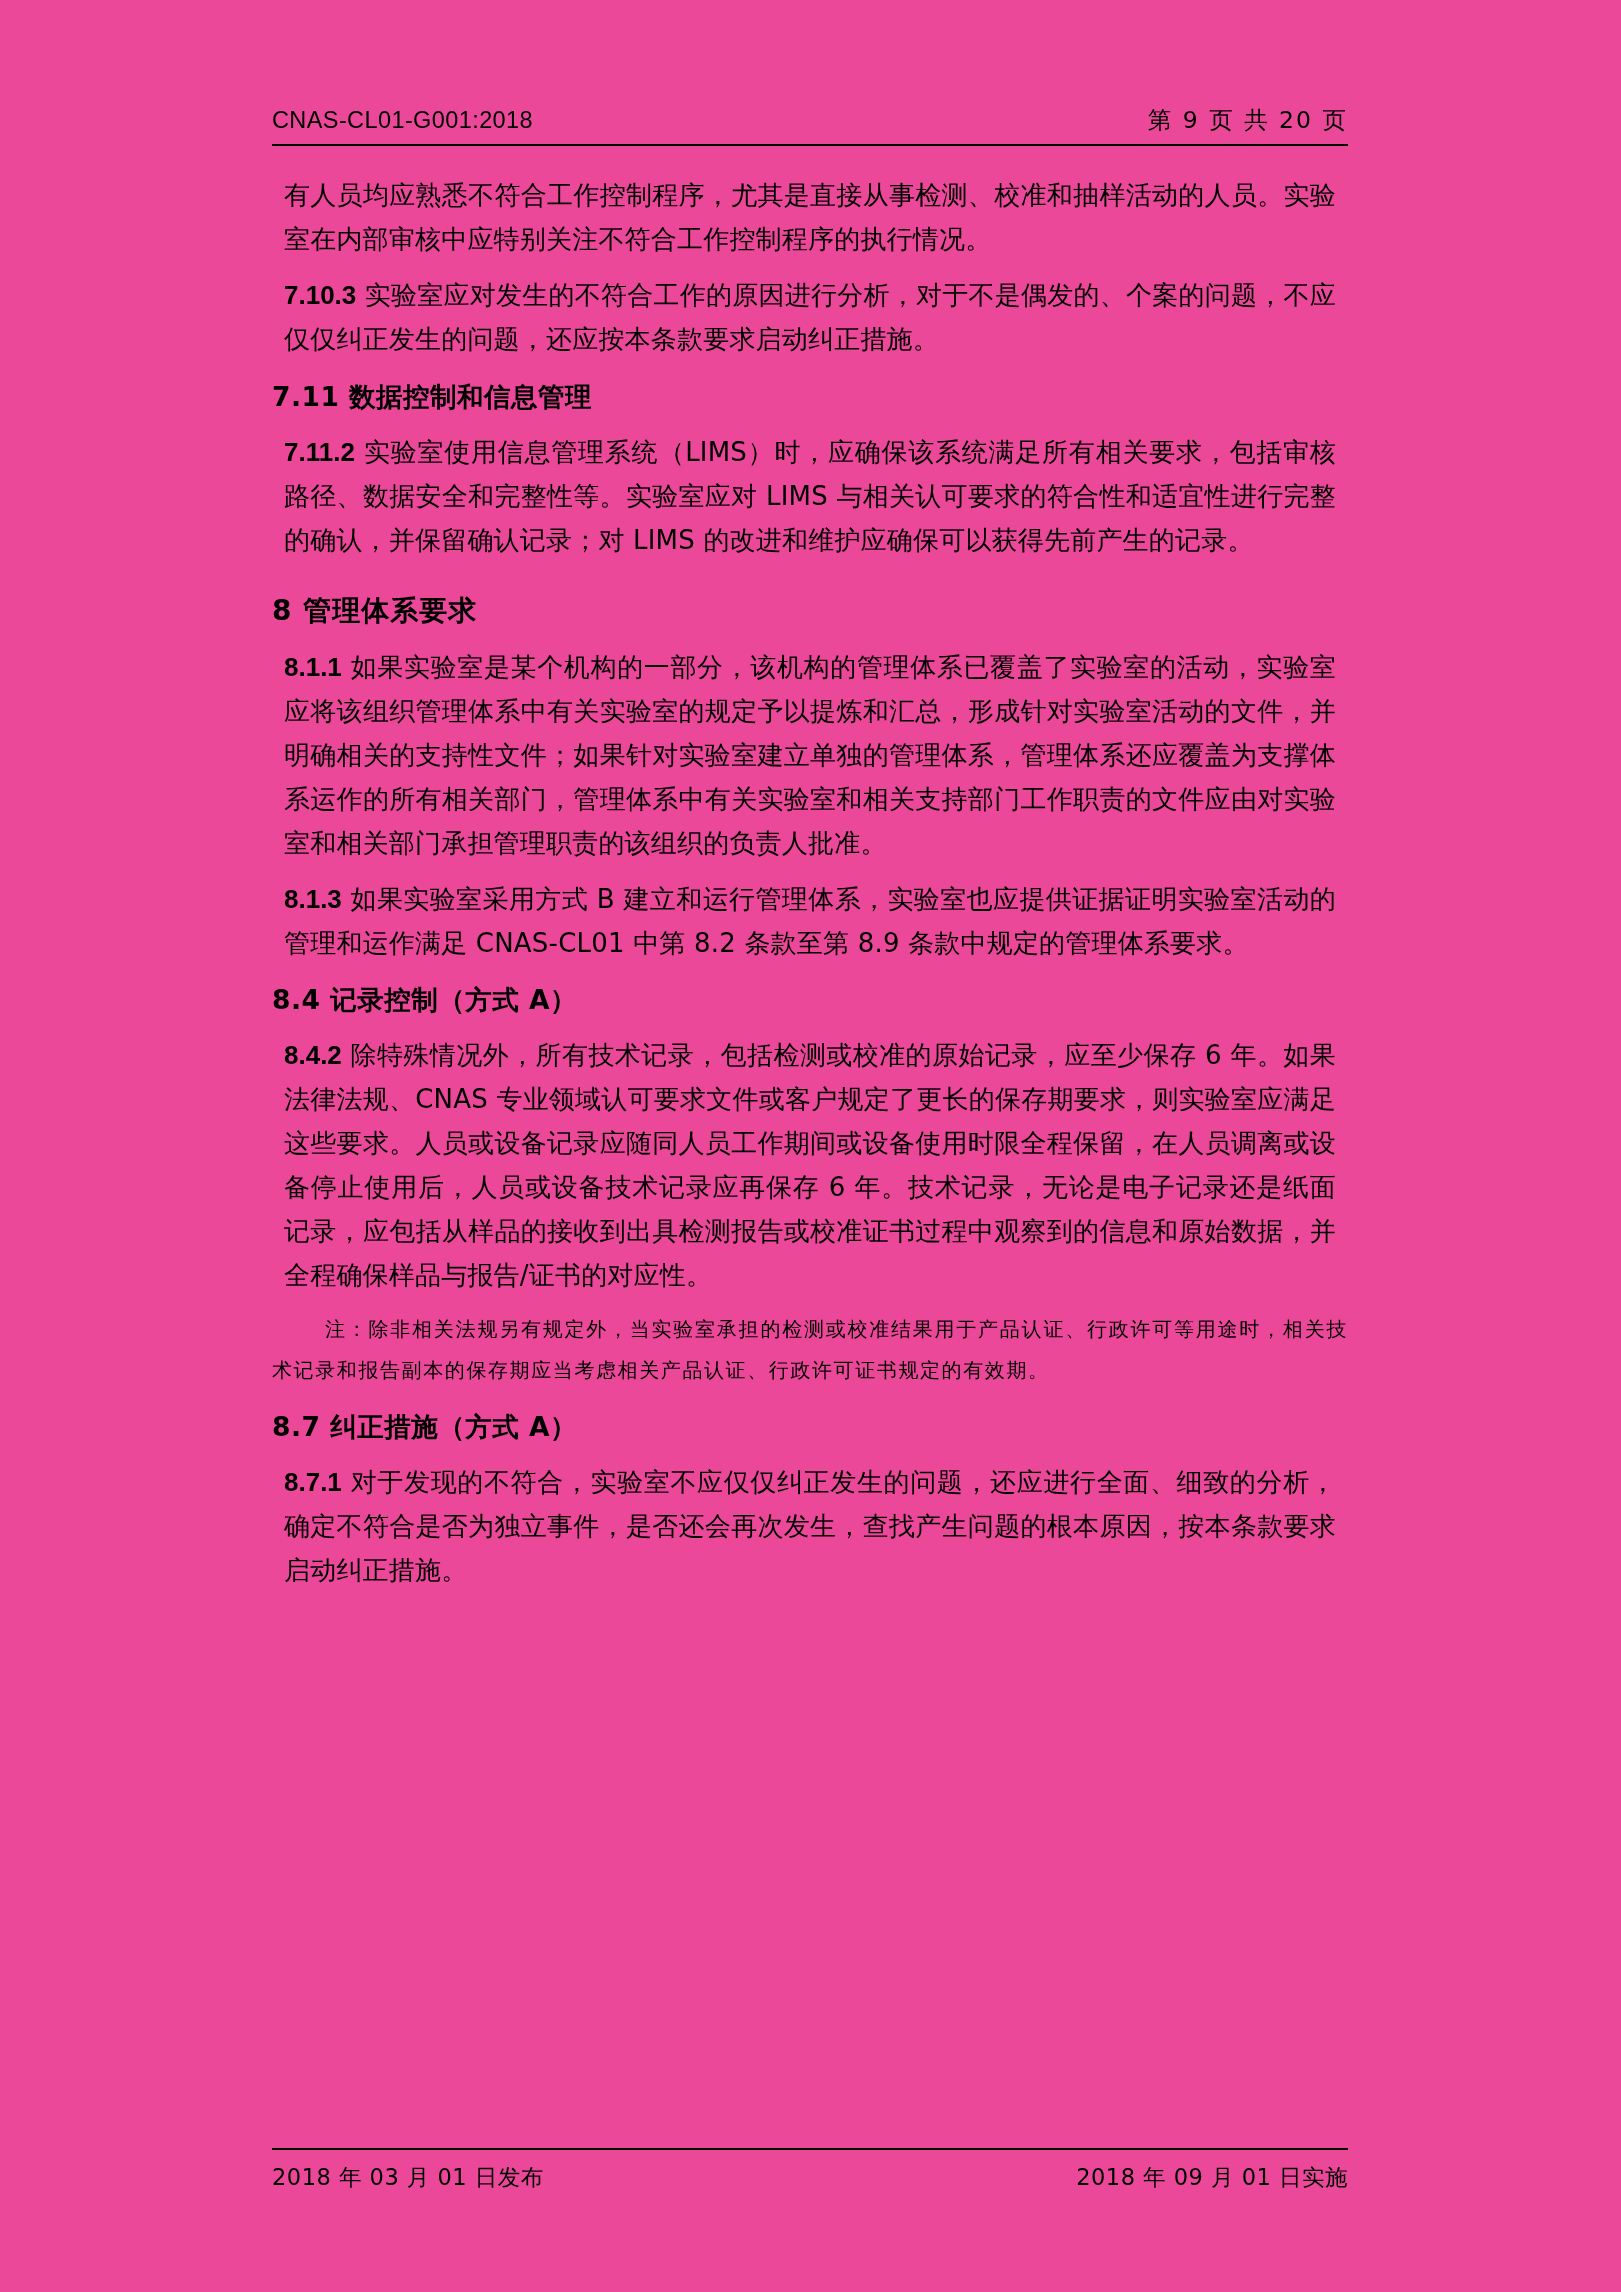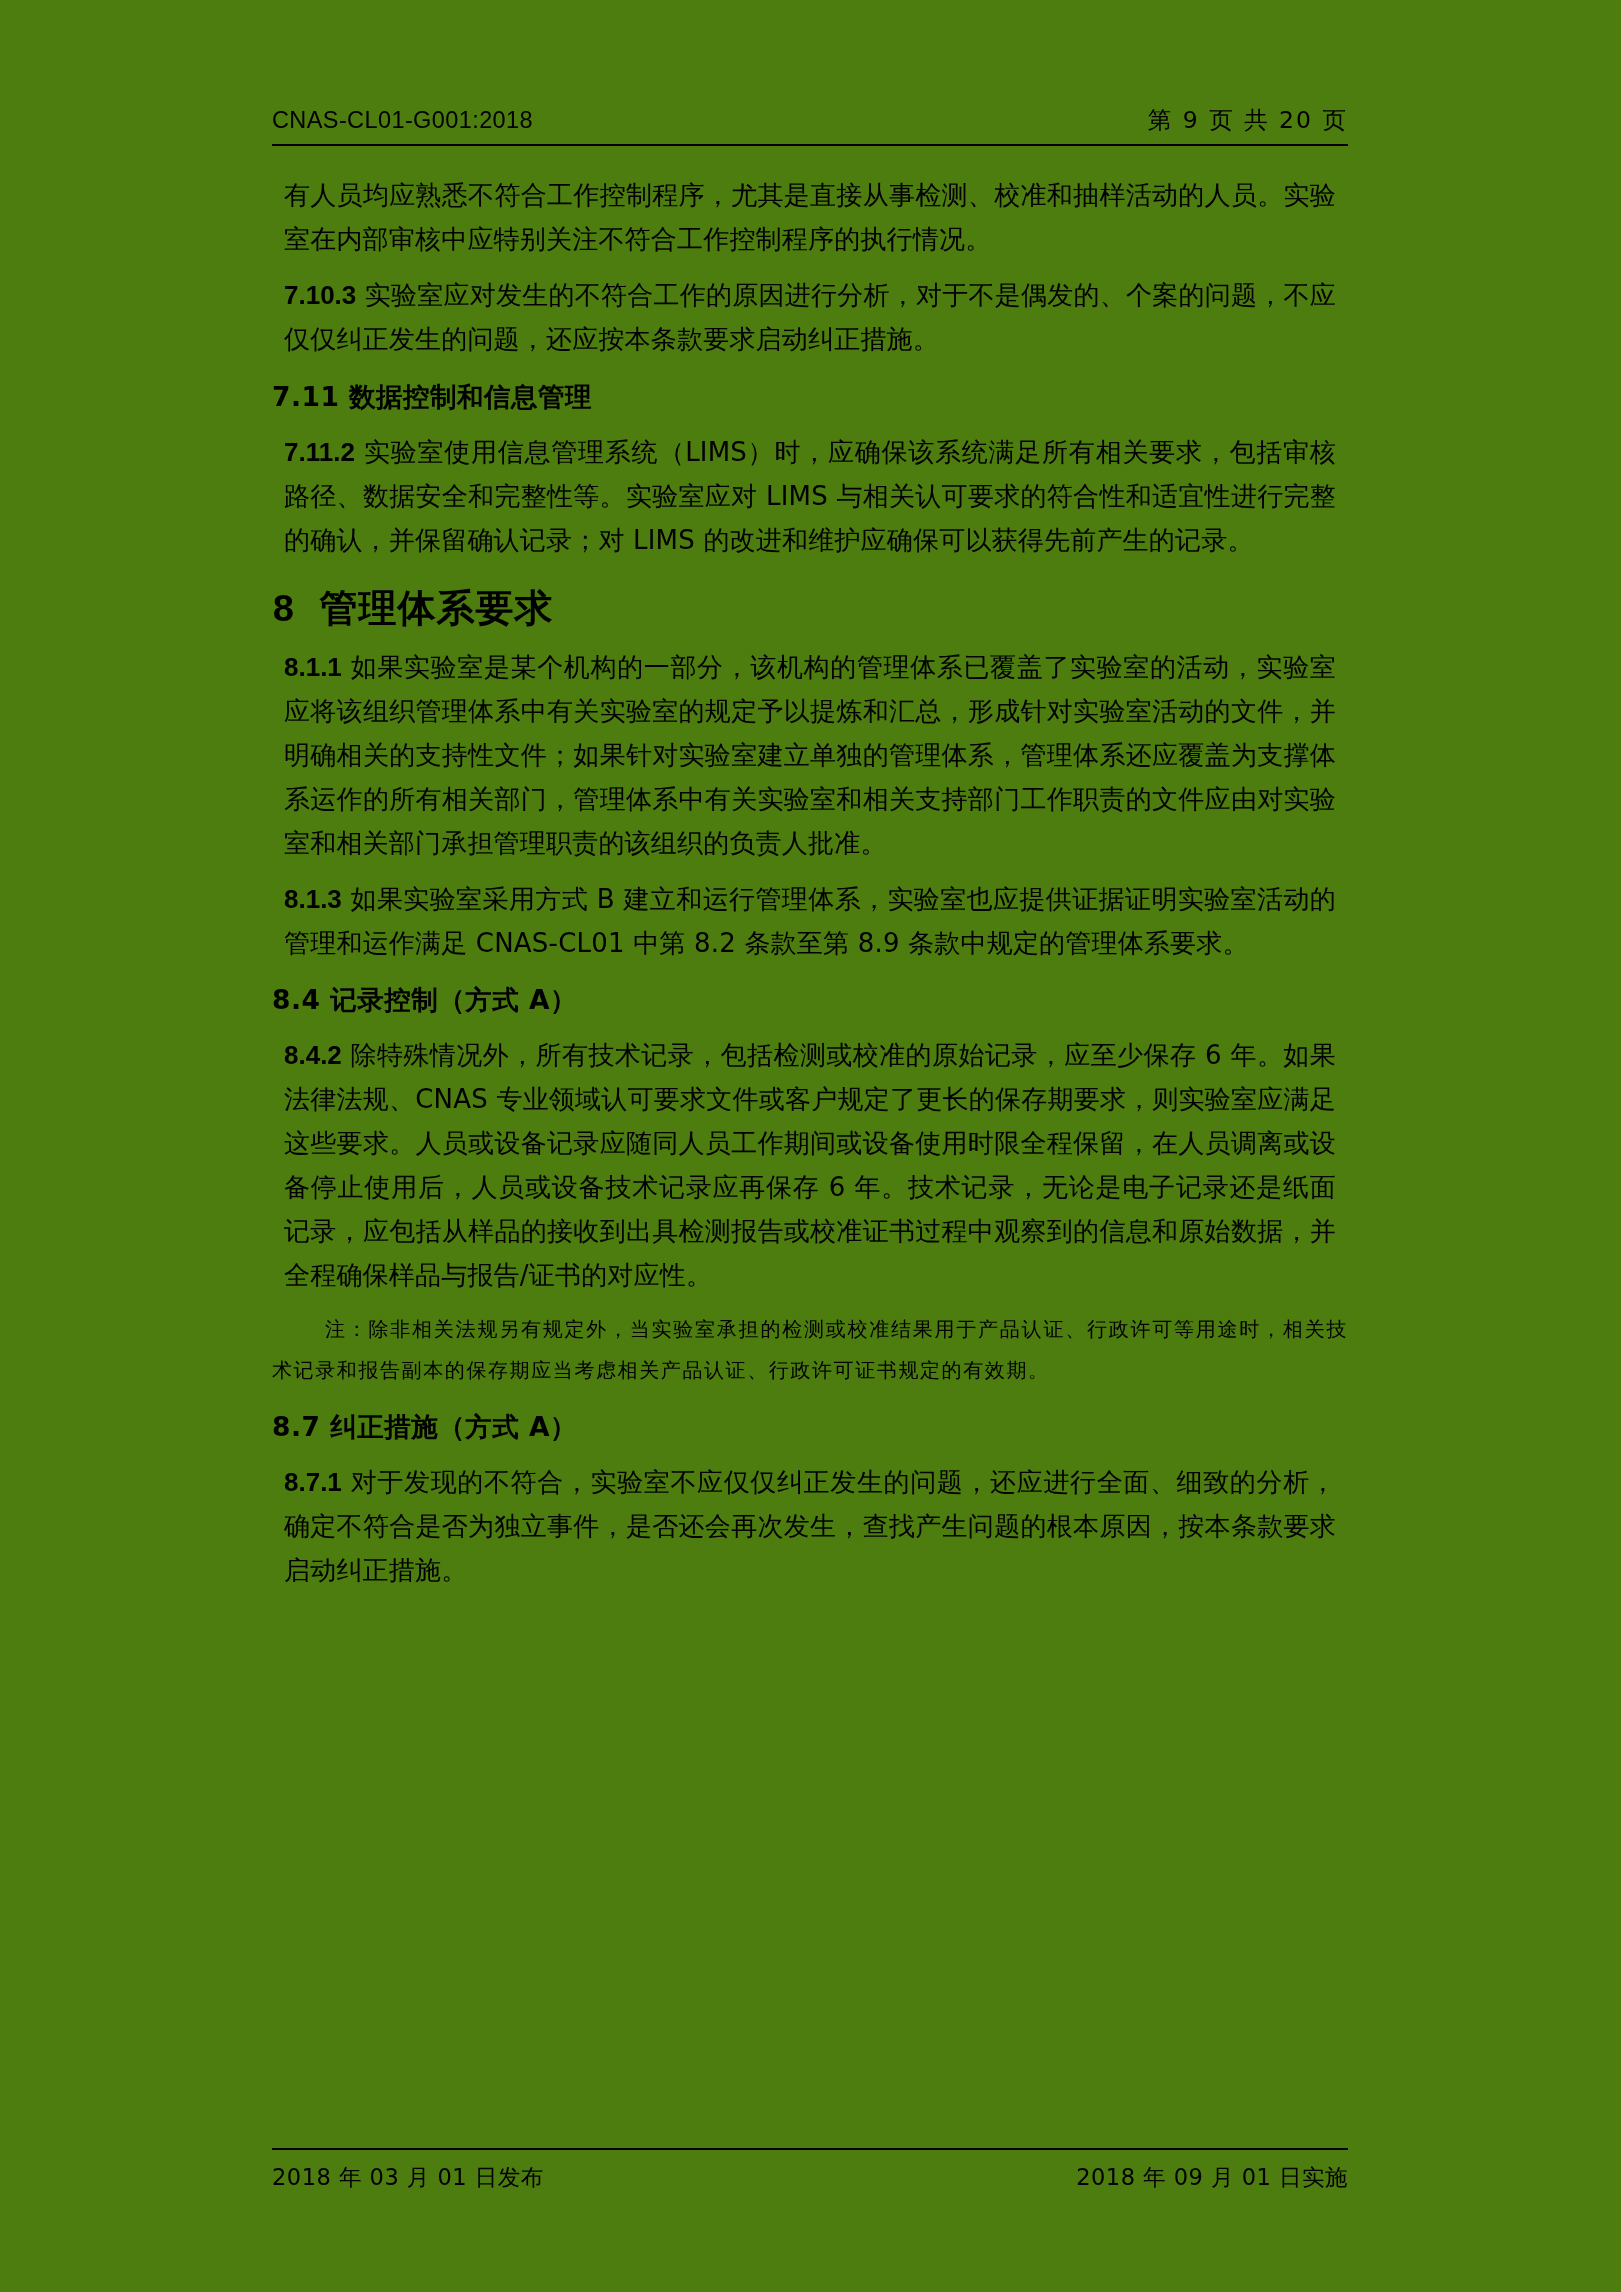--- a/index.html
+++ b/index.html
@@ -13,21 +13,21 @@
     font-family: "DejaVu Sans", sans-serif;
     color: #000000;
     -webkit-font-smoothing: antialiased;
   }
   .page {
     position: relative;
     width: 1621px;
     height: 2293px;
     box-sizing: border-box;
     padding: 0;
-    background: #4d7c0f;
+    background: #ec4899;
   }
   .content {
     position: absolute;
     left: 272px;
     top: 106px;
     width: 1076px;
   }
   
   .header {
     display: flex;
@@ -61,25 +61,24 @@
   p.cont {
     text-indent: 0;
   }
   .num {
     font-weight: bold;
     font-family: "Liberation Sans", sans-serif;
     letter-spacing: 0px;
   }
   h2.sec {
     margin: 25.5px 0 9.8px 0;
-    font-size: 38px;
+    font-size: 28px;
     font-weight: bold;
     line-height: 45px;
     letter-spacing: 1px;
-    font-family: Liberation Mono, monospace;
   }
   h3.sub {
     margin: 13.7px 0 3.9px 0;
     font-size: 26.5px;
     font-weight: bold;
     line-height: 43px;
     letter-spacing: 0.5px;
   }
   .note {
     font-size: 20px;

